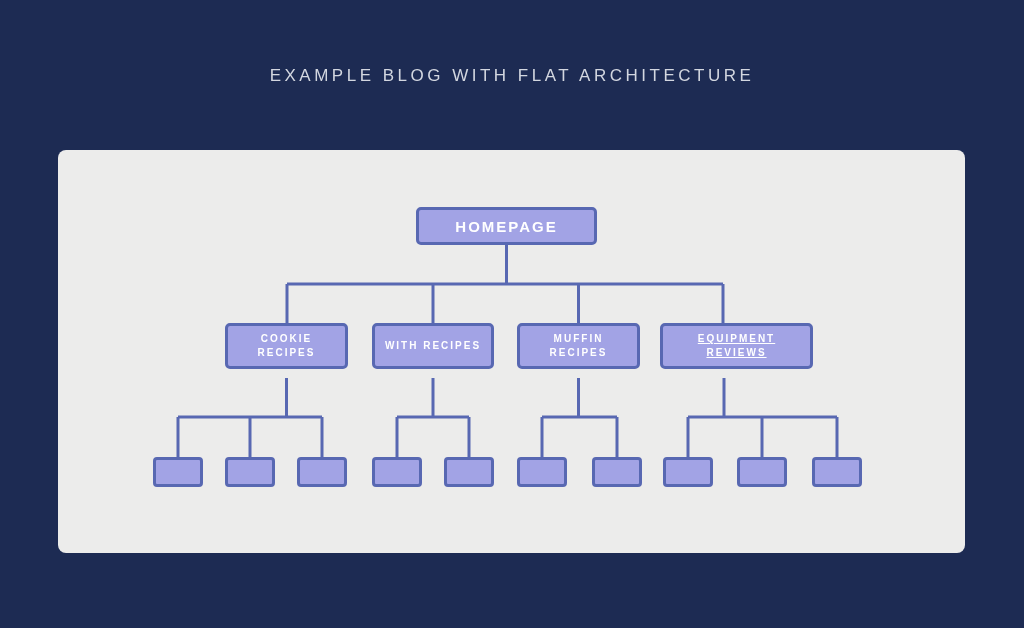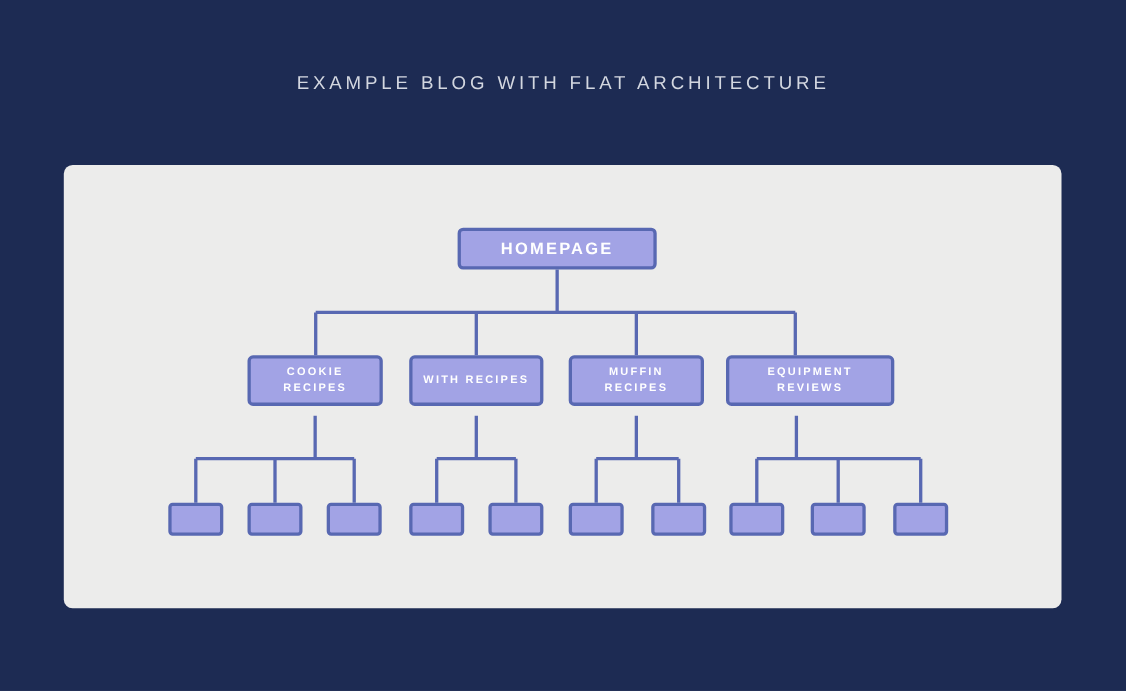--- a/index.html
+++ b/index.html
@@ -62,21 +62,21 @@
     font-size: 15px;
   }
   .node-category {
     top: 173px; height: 40px;
     font-size: 10px;
     padding: 20px 6px;
   }
   .node-cat-0 { left: 167px; width: 123px; }
   .node-cat-1 { left: 314px; width: 122px; }
   .node-cat-2 { left: 459px; width: 123px; text-align: center; }
-  .node-cat-3 { left: 602px; width: 153px; }
+  .node-cat-3 { left: 602px; width: 153px; text-decoration: underline; }
   .node-leaf {
     top: 307px;
     width: 50px; height: 30px;
     border-radius: 4px;
   }
   .leaf-0 { left: 95px; }
   .leaf-1 { left: 167px; }
   .leaf-2 { left: 239px; }
   .leaf-3 { left: 314px; }
   .leaf-4 { left: 386px; }

